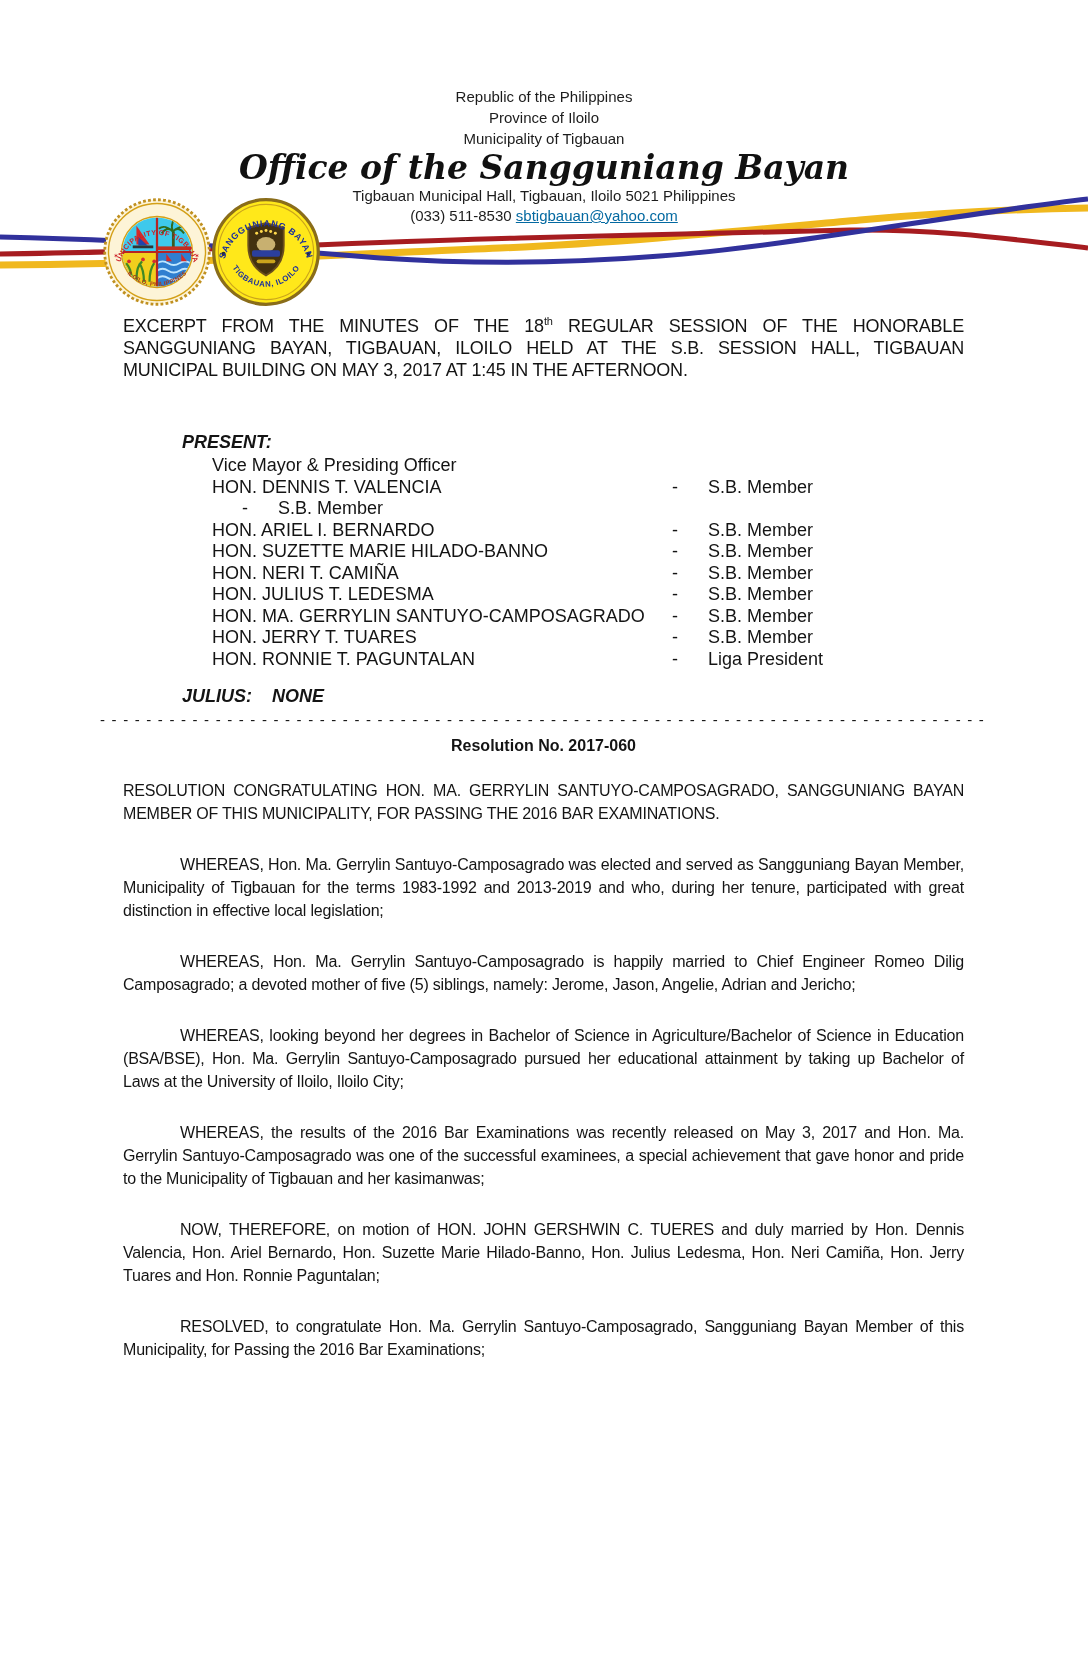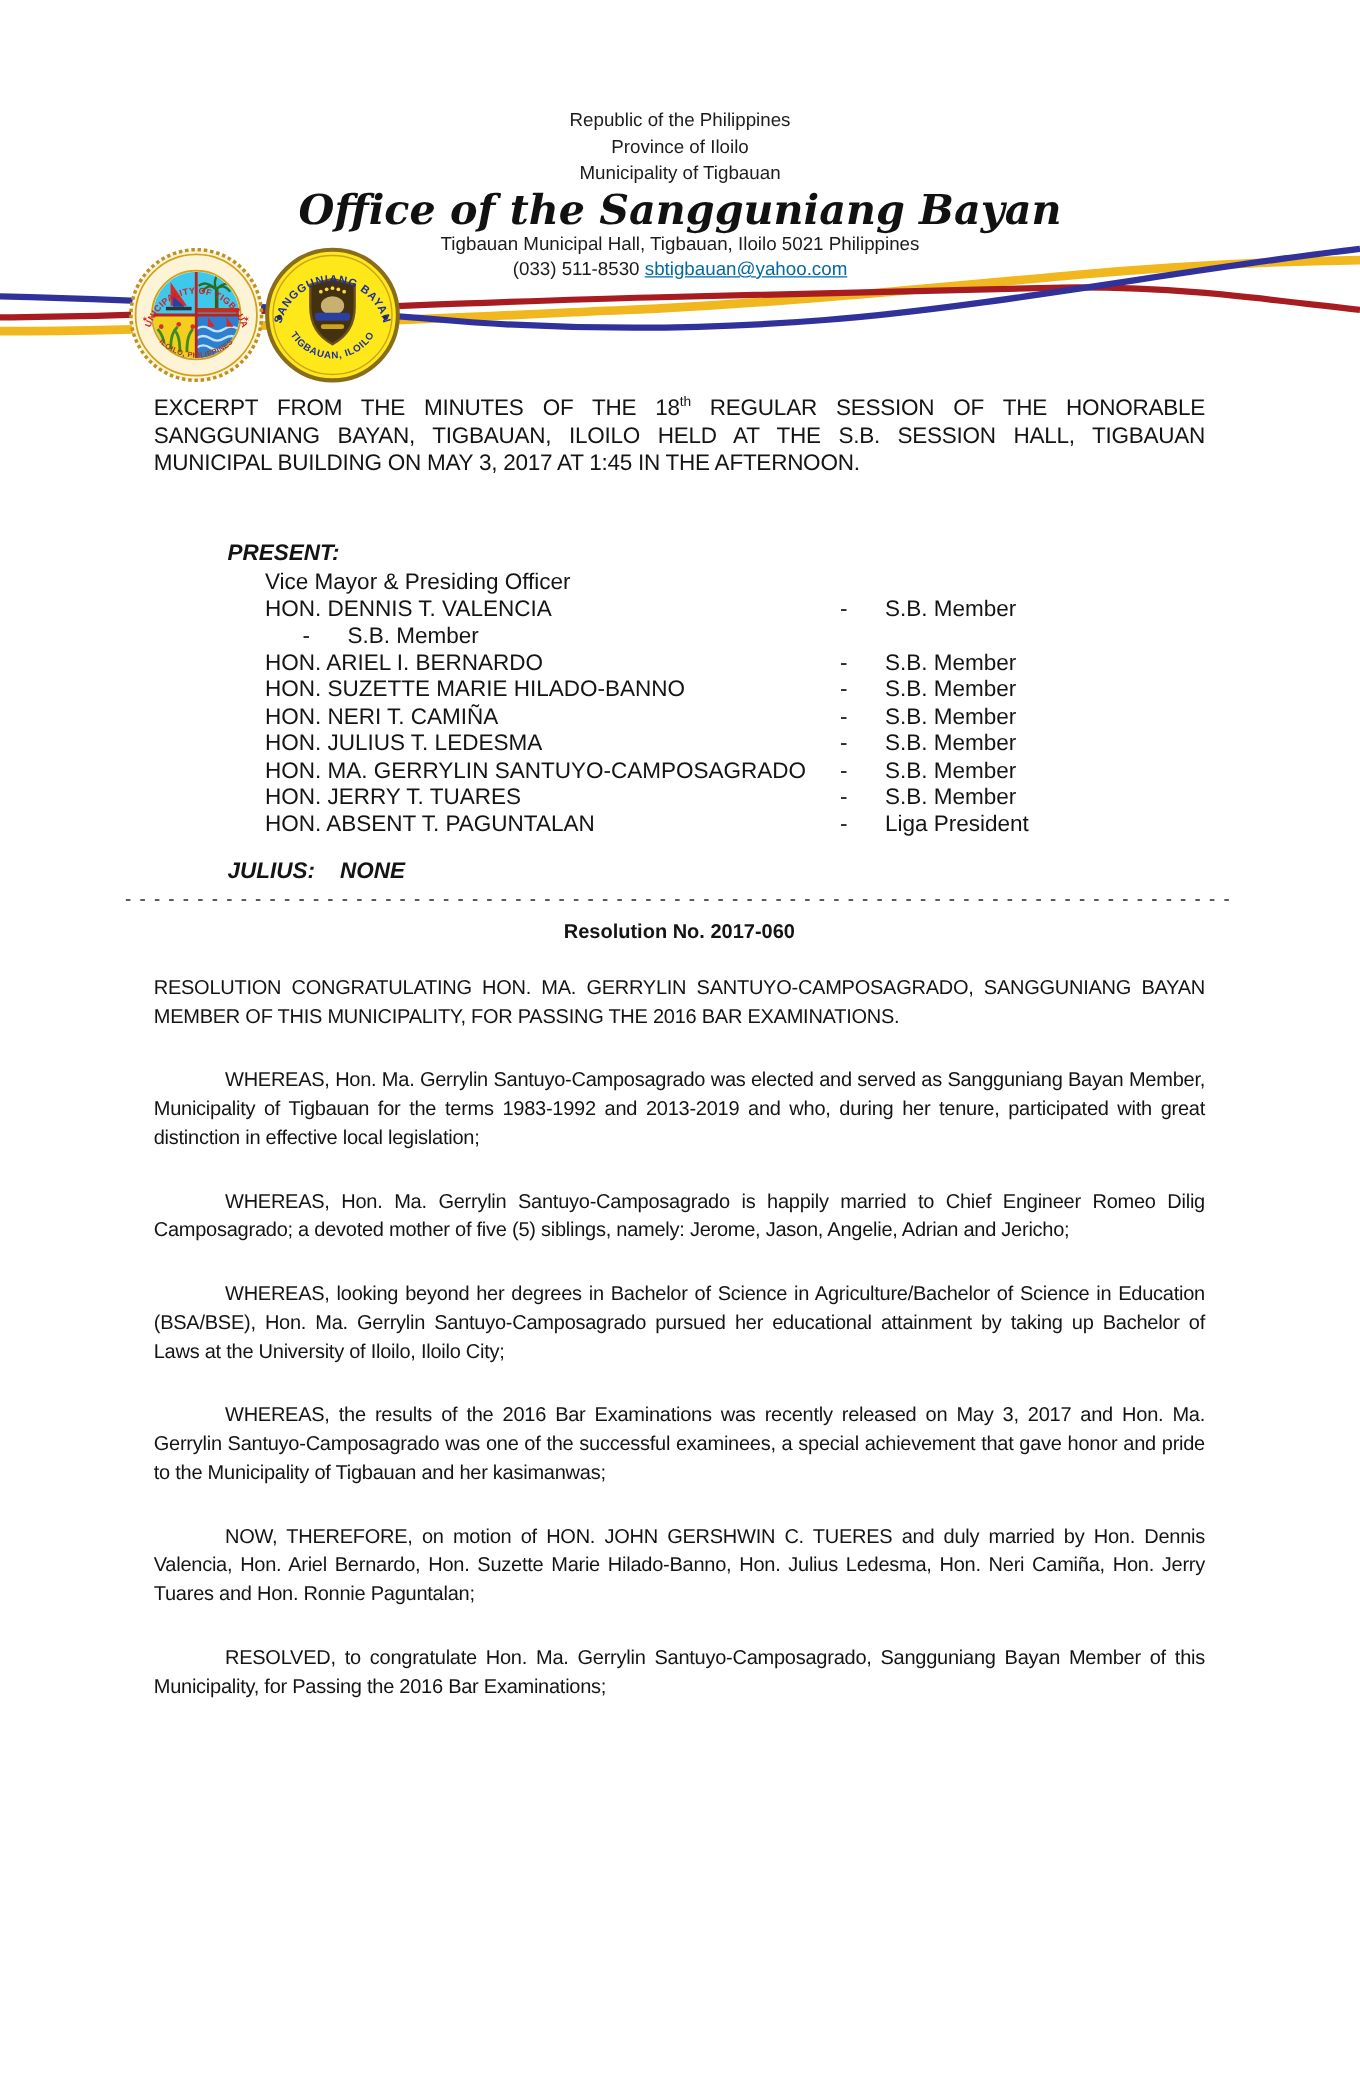--- a/index.html
+++ b/index.html
@@ -186,21 +186,21 @@
         <span class="pname">HON. MA. GERRYLIN SANTUYO-CAMPOSAGRADO</span>
         <span class="pdash">-</span>
         <span class="ppos">S.B. Member</span>
       </div>
       <div class="prow">
         <span class="pname">HON. JERRY T. TUARES</span>
         <span class="pdash">-</span>
         <span class="ppos">S.B. Member</span>
       </div>
       <div class="prow">
-        <span class="pname">HON. ABSENT T. PAGUNTALAN</span>
+        <span class="pname">HON. RONNIE T. PAGUNTALAN</span>
         <span class="pdash">-</span>
         <span class="ppos">Liga President</span>
       </div>
     </div>
 
     <div class="absent">
       <span>JULIUS:</span><span class="absent-value">NONE</span>
     </div>
 
     <div class="dash-sep">- - - - - - - - - - - - - - - - - - - - - - - - - - - - - - - - - - - - - - - - - - - - - - - - - - - - - - - - - - - - - - - - - - - - - - - - - - - - - - - - - - - - - - - -</div>

